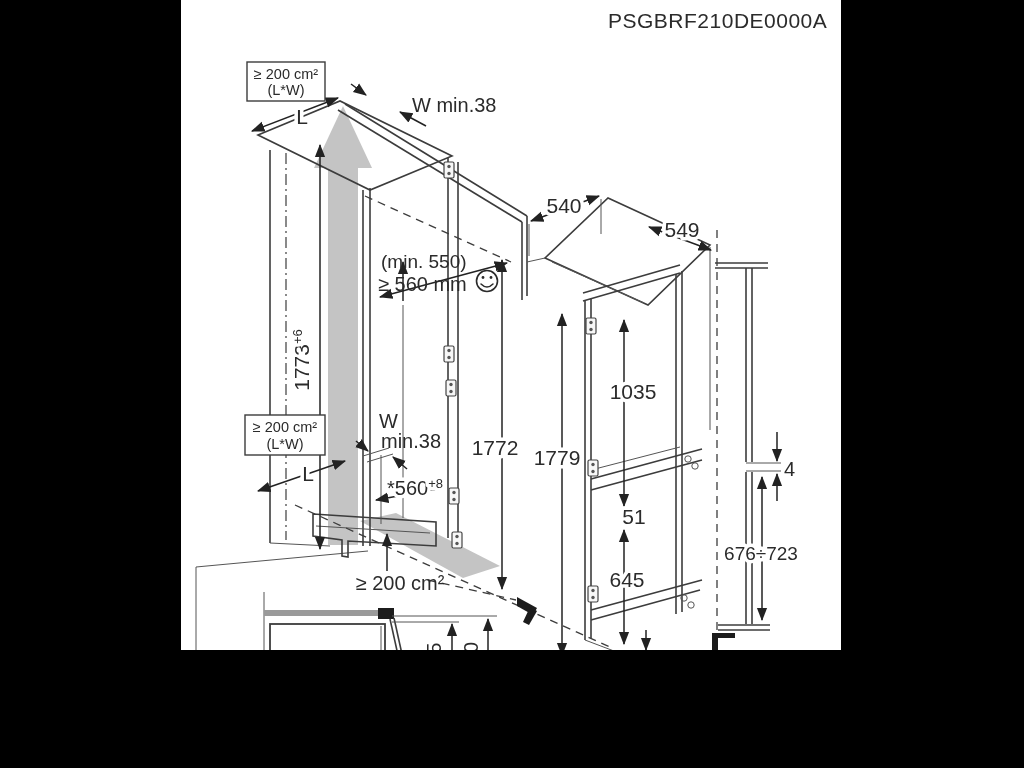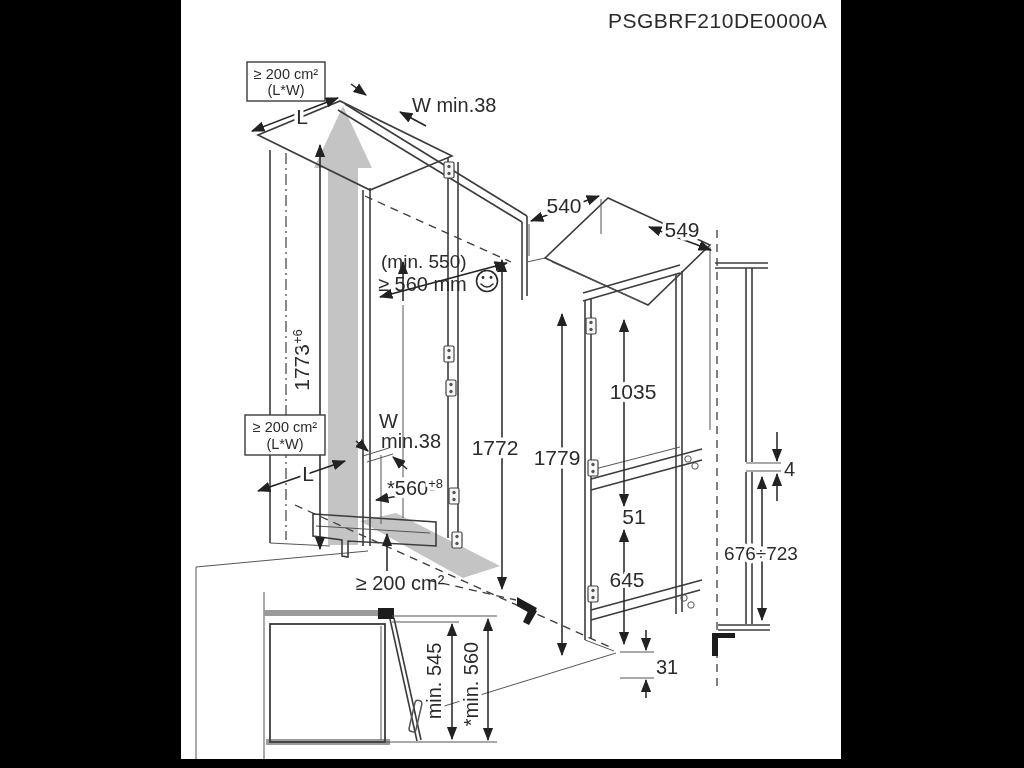--- a/index.html
+++ b/index.html
@@ -1,16 +1,16 @@
 <!DOCTYPE html>
 <html><head>
 <meta charset="utf-8">
 <style>
   html,body{margin:0;padding:0;background:#000;}
-  #stage{position:relative;width:1024px;height:759px;background:#000;overflow:hidden;}
+  #stage{position:relative;width:1024px;height:650px;background:#000;overflow:hidden;}
   #sheet{position:absolute;left:0;top:0;width:1024px;height:768px;}
   text{font-family:"Liberation Sans","DejaVu Sans",sans-serif;fill:#2b2b2b;}
   .ln{stroke:#3c3c3c;stroke-width:1.6;fill:none;}
   .lnt{stroke:#555;stroke-width:1;fill:none;}
   .dash{stroke:#3c3c3c;stroke-width:1.3;fill:none;stroke-dasharray:8 6;}
   .dashdot{stroke:#3c3c3c;stroke-width:1.2;fill:none;stroke-dasharray:11 4 2 4;}
   .dim{stroke:#222;stroke-width:1.5;fill:none;}
   .gray{fill:#c4c4c4;stroke:none;}
   .wall{fill:#9a9a9a;stroke:none;}
   .dk{fill:#1c1c1c;stroke:none;}

